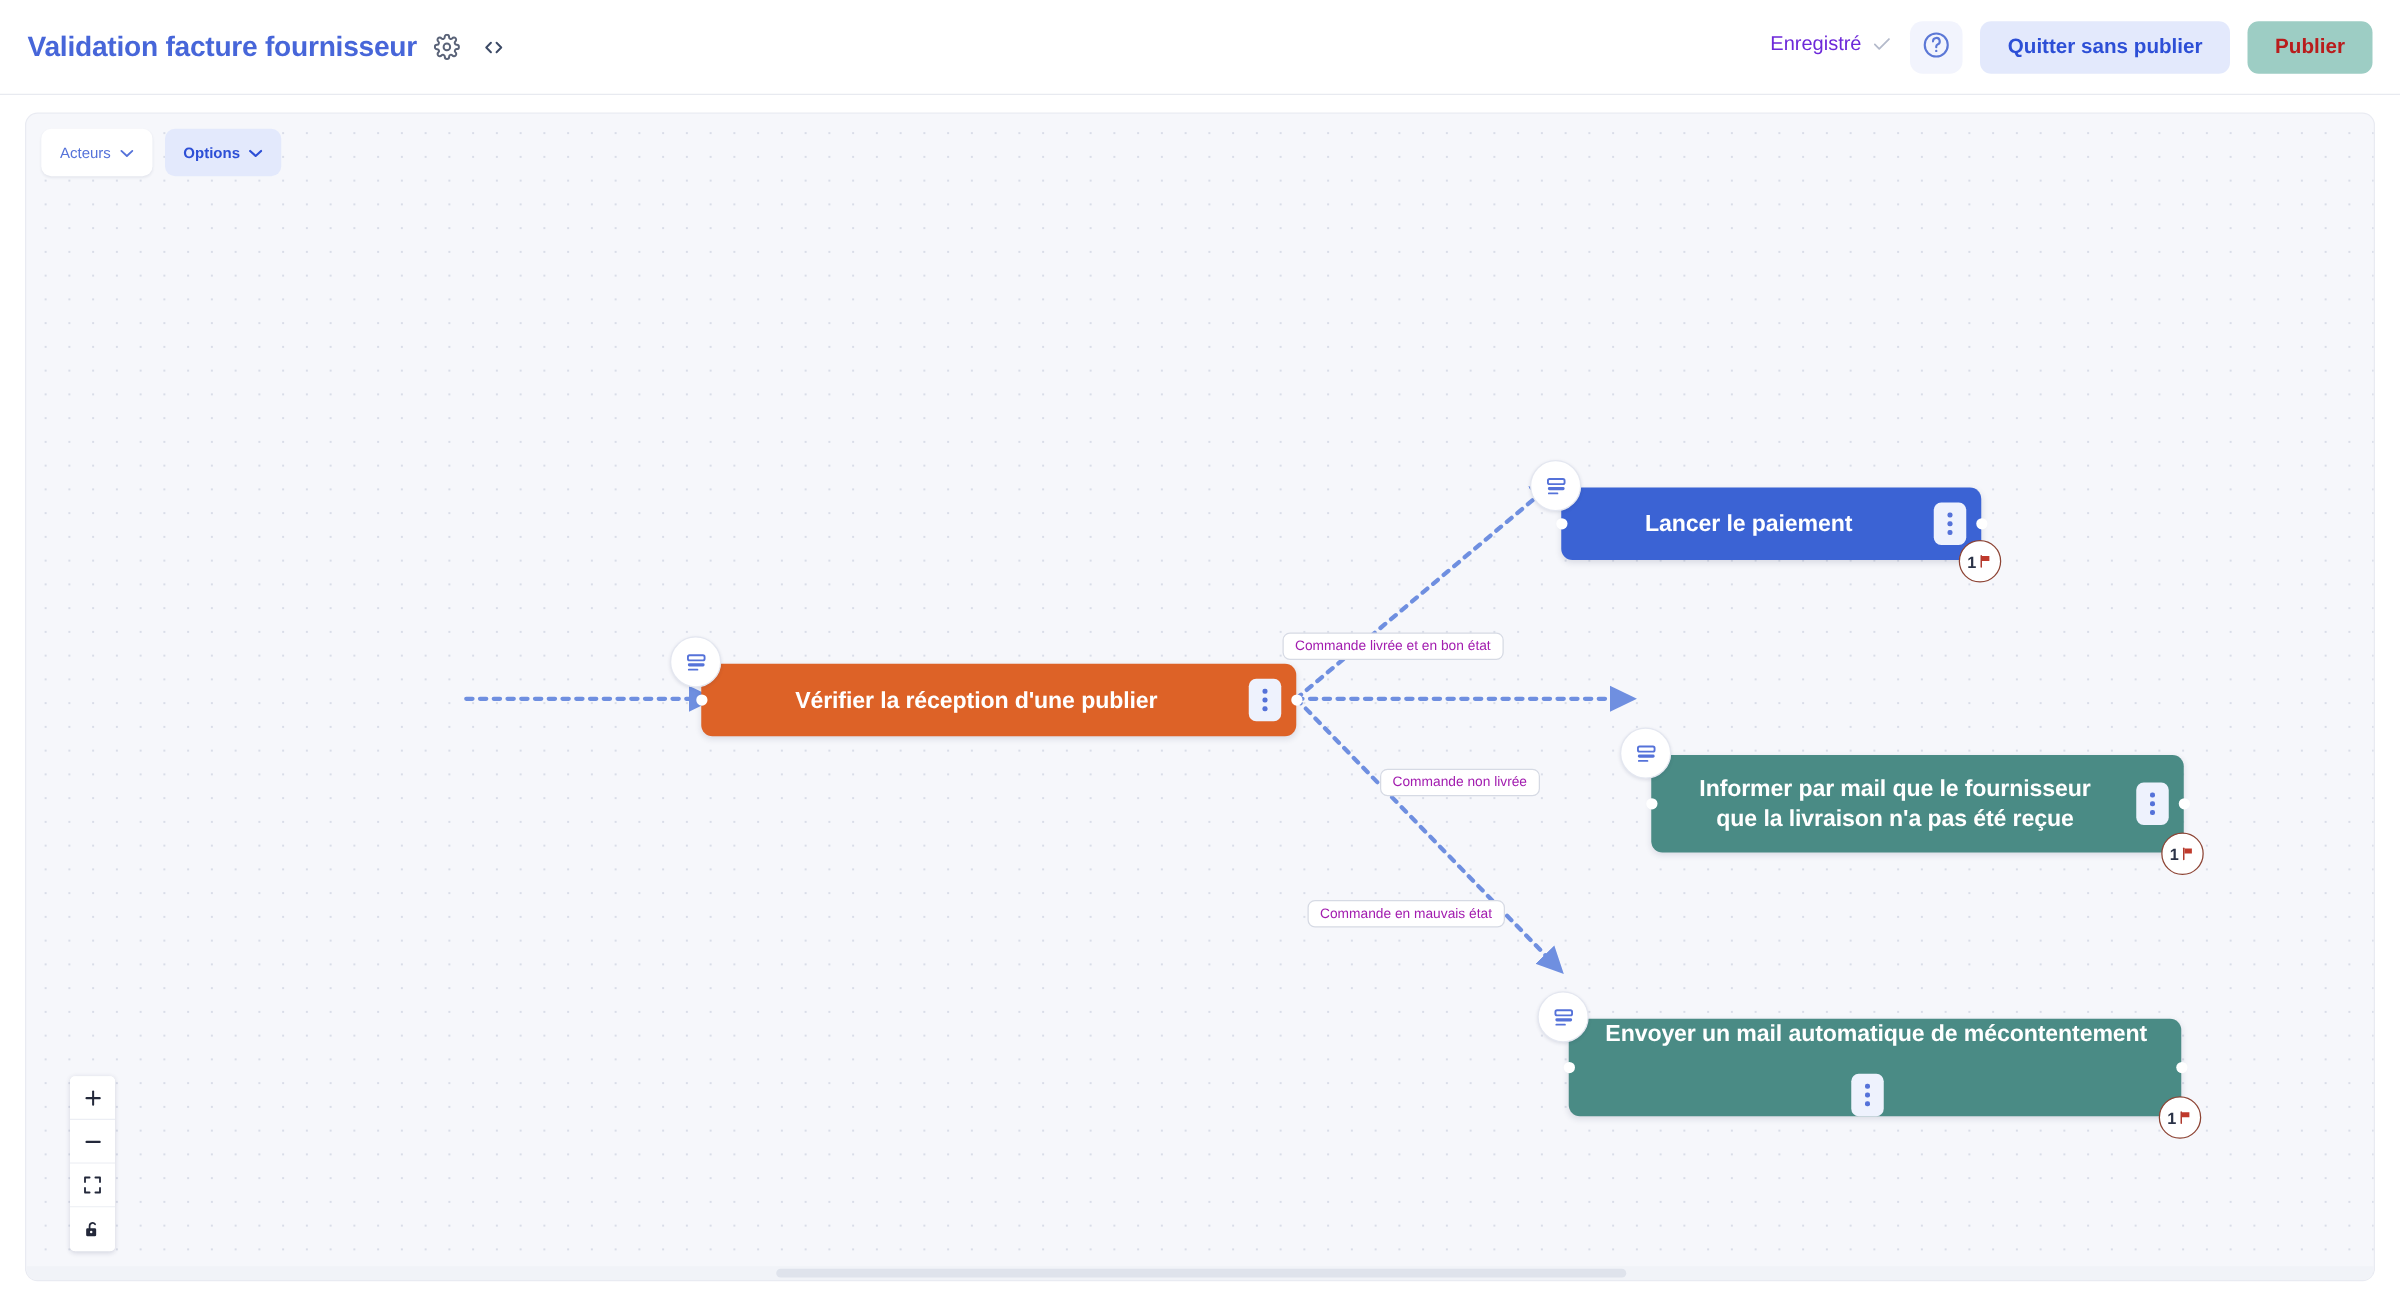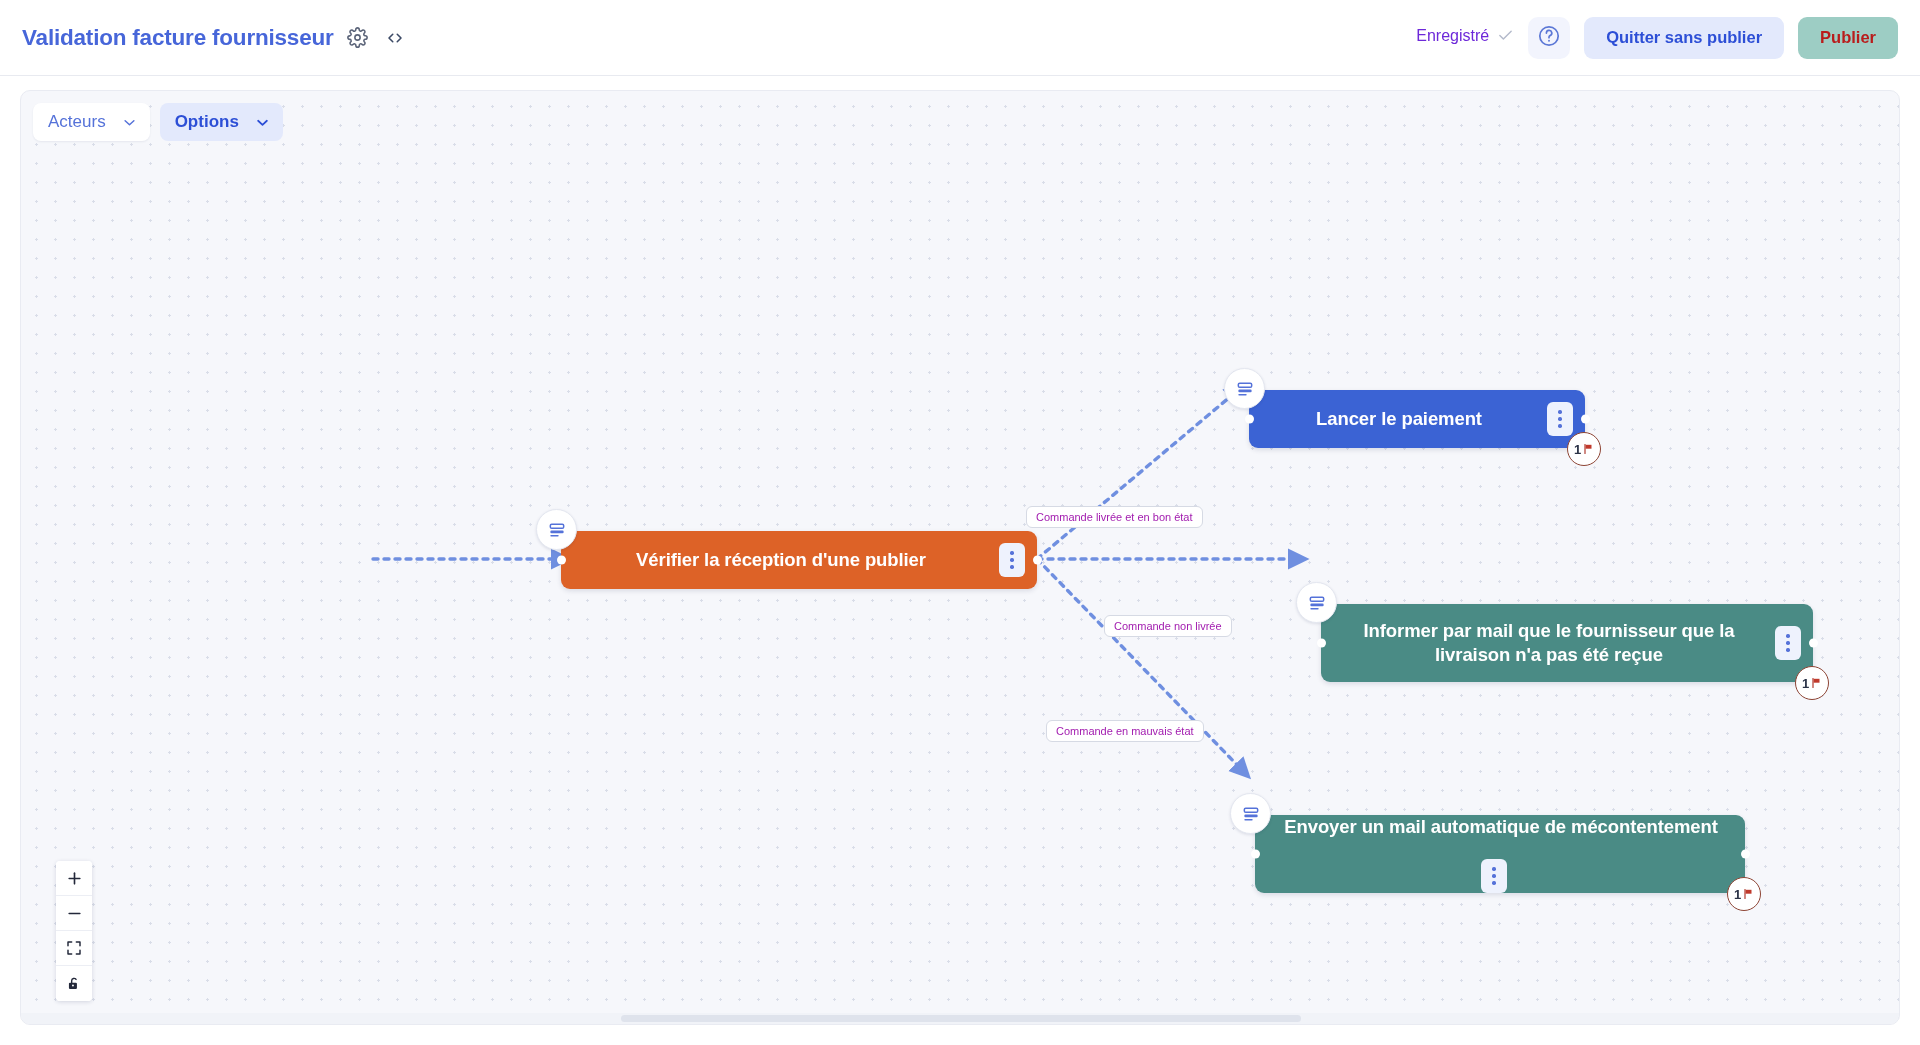--- a/index.html
+++ b/index.html
@@ -75,22 +75,22 @@
   }
 
   
   .toolbar {
     position: absolute; left: 12px; top: 12px;
     display: flex; align-items: center; gap: 10px;
     z-index: 30;
   }
   .tb-btn {
     height: 38px; padding: 0 15px; border-radius: 8px;
-    display: flex; align-items: center; gap: 18px;
-    font-size: 17px; font-weight: bold;
+    display: flex; align-items: center; gap: 7px;
+    font-size: 12px; font-weight: bold;
     border: none; cursor: pointer;
     font-family: "Liberation Sans", sans-serif;
     white-space: nowrap;
   }
   .tb-actors { background: #ffffff; color: #5572d9; font-weight: normal; box-shadow: 0 1px 2px rgba(40,50,90,.08); }
   .tb-options { background: #e3e9fc; color: #2d4fd6; }
   .caret { width: 11px; height: 7px; }
 
   
   .node {
@@ -303,21 +303,21 @@
     <div class="port right"></div>
     <div class="flag-badge">
       <span>1</span>
       <svg width="12" height="12" viewBox="0 0 24 24">
         <path d="M6 3 L6 21" stroke="#b03a2e" stroke-width="2.4" stroke-linecap="round"></path>
         <path d="M7.2 3.6 L19 3.6 L19 11.4 L7.2 11.4 Z" fill="#c0392b"></path>
       </svg>
     </div>
   </div>
 
-  <div class="node" style="left:1300px; top:513px; width:492px; height:78px; background:#4a8b85;">
+  <div class="node" style="left:1300px; top:513px; width:426px; height:78px; background:#4a8b85;">
     <div class="node-badge">
       <svg width="20" height="20" viewBox="0 0 24 24">
         <rect x="4" y="5" width="16" height="5" rx="1.6" fill="none" stroke="#5572d9" stroke-width="1.8"></rect>
         <rect x="4" y="12.6" width="16" height="3.3" rx="1.4" fill="#5572d9"></rect>
         <rect x="4" y="18" width="10" height="1.7" rx="0.85" fill="#5572d9"></rect>
       </svg>
     </div>
     <div class="port left"></div>
     <div class="node-label">Informer par mail que le fournisseur que la livraison n'a pas été reçue</div>
     <div class="node-menu">

